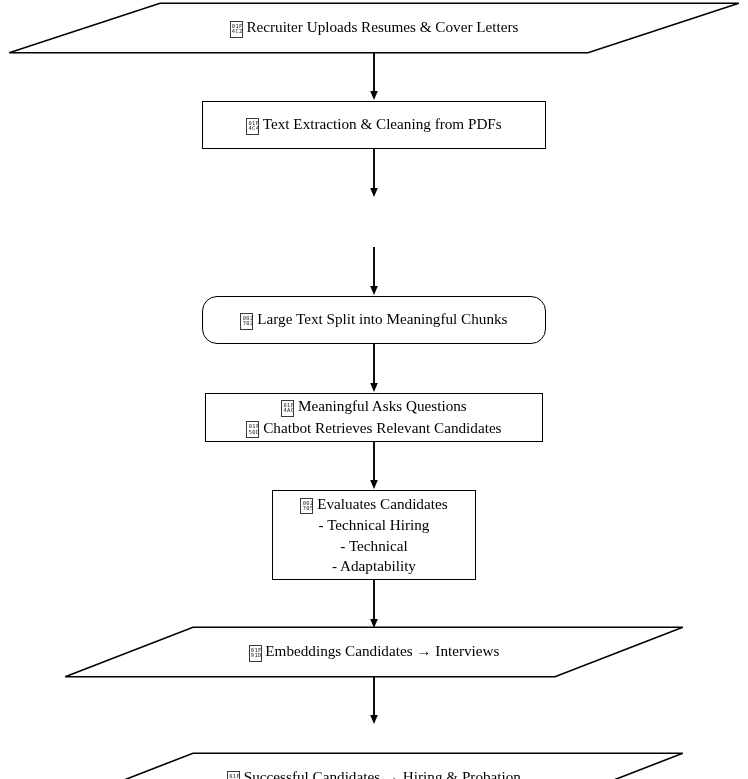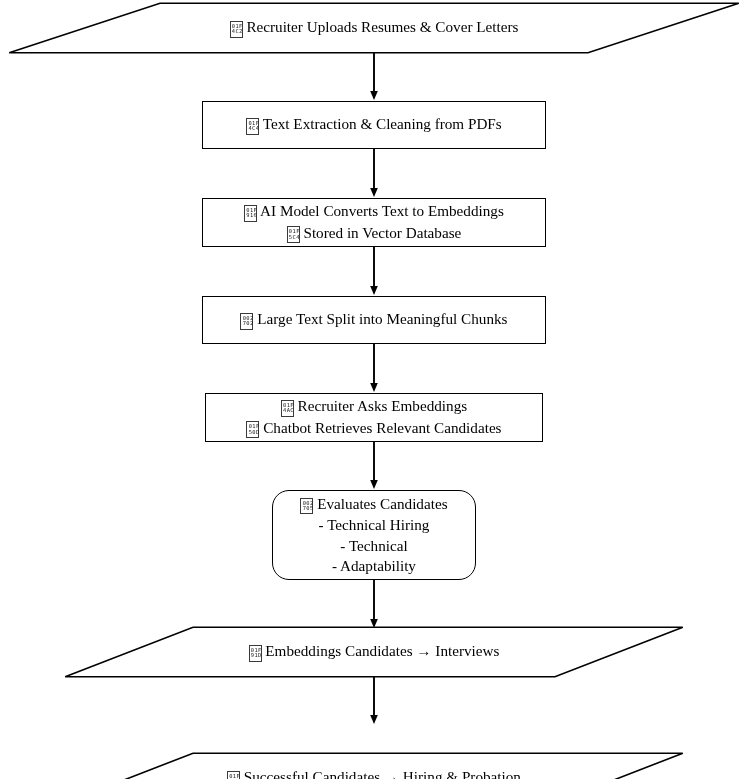--- a/index.html
+++ b/index.html
@@ -122,33 +122,30 @@
       <span class="label"><span class="tofu"><i>01F</i><i>4C4</i></span> <span>Text Extraction &amp; Cleaning from PDFs</span></span>
     </div>
 
     <div class="node para" style="left:8px; top:2px; width:732px; height:52px;">
       <svg class="para-svg" viewBox="0 0 732 52" preserveAspectRatio="none">
         <polygon points="152,1.2 730.8,1.2 580,50.8 1.2,50.8" fill="#ffffff" stroke="#000000" stroke-width="1.6" vector-effect="non-scaling-stroke"></polygon>
       </svg>
       <span class="label"><span class="tofu"><i>01F</i><i>4C2</i></span> <span>Recruiter Uploads Resumes &amp; Cover Letters</span></span>
     </div>
 
-    <div class="node box" style="left:202px; top:198px; width:344px; height:49px;">
-      <span class="label"><span class="tofu"><i>01F</i><i>916</i></span> <span>AI Model Converts Text to Embeddings</span><br><span class="tofu"><i>01F</i><i>5C4</i></span> <span>Stored in Vector Database</span></span>
-    </div>
 
-    <div class="node box" style="left:202px; top:296px; width:344px; height:48px;">
+    <div class="node box" style="left:202px; top:296px; width:344px; height:48px;border-radius:15px;">
       <span class="label"><span class="tofu"><i>002</i><i>702</i></span> <span>Large Text Split into Meaningful Chunks</span></span>
     </div>
 
     <div class="node box" style="left:205px; top:393px; width:338px; height:49px;">
-      <span class="label"><span class="tofu"><i>01F</i><i>4AC</i></span> <span>Recruiter Asks Embeddings</span><br><span class="tofu"><i>01F</i><i>50D</i></span> <span>Chatbot Retrieves Relevant Candidates</span></span>
+      <span class="label"><span class="tofu"><i>01F</i><i>4AC</i></span> <span>Meaningful Asks Questions</span><br><span class="tofu"><i>01F</i><i>50D</i></span> <span>Chatbot Retrieves Relevant Candidates</span></span>
     </div>
 
-    <div class="node box" style="left:272px; top:490px; width:204px; height:90px;border-radius:17px;">
+    <div class="node box" style="left:272px; top:490px; width:204px; height:90px;">
       <span class="label"><span class="tofu"><i>002</i><i>705</i></span> <span>Evaluates Candidates</span><br><span>- Technical Hiring</span><br><span>- Technical</span><br><span>- Adaptability</span></span>
     </div>
 
     <div class="node para" style="left:64px; top:626px; width:620px; height:52px;">
       <svg class="para-svg" viewBox="0 0 620 52" preserveAspectRatio="none">
         <polygon points="129,1.2 618.8,1.2 491,50.8 1.2,50.8" fill="#ffffff" stroke="#000000" stroke-width="1.6" vector-effect="non-scaling-stroke"></polygon>
       </svg>
       <span class="label"><span class="tofu"><i>01F</i><i>91D</i></span> <span>Embeddings Candidates → Interviews</span></span>
     </div>
 

